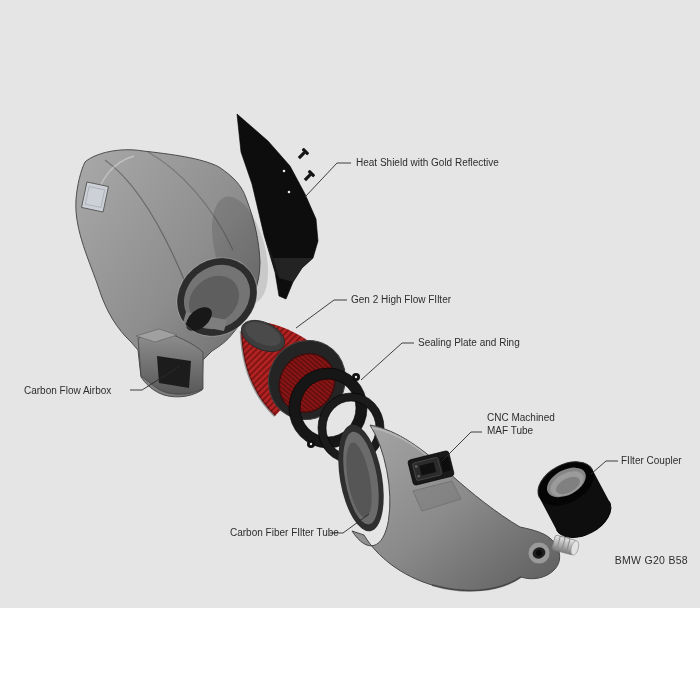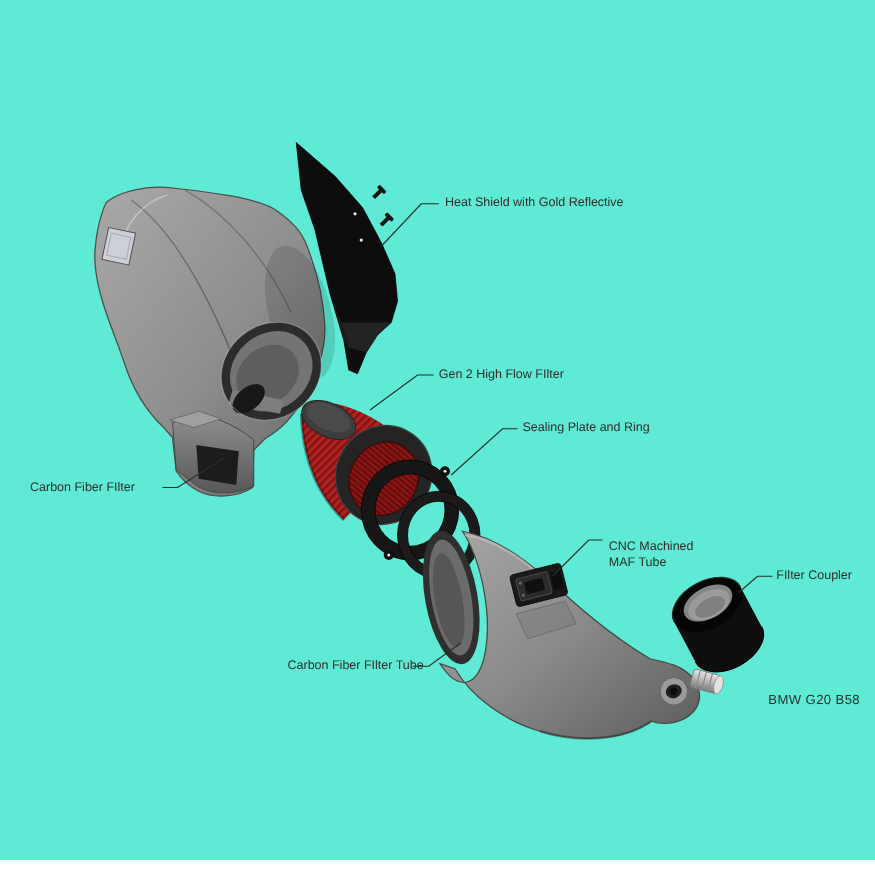--- a/index.html
+++ b/index.html
@@ -1,16 +1,16 @@
 <!DOCTYPE html>
 <html><head>
 <meta charset="utf-8">
 <style>
   html,body{margin:0;padding:0;background:#fff;}
-  .canvas{position:relative;width:700px;height:688px;background:#5eead4;overflow:hidden;
+  .canvas{position:relative;width:700px;height:608px;background:#e5e5e5;overflow:hidden;
           font-family:"Liberation Sans",sans-serif;}
   .art{position:absolute;left:0;top:0;}
   .label{position:absolute;font-size:10px;line-height:12.5px;color:#2d2d2d;white-space:nowrap;}
   .vehicle{position:absolute;right:12px;top:554px;font-size:10.5px;color:#2e2e2e;letter-spacing:.3px;padding-left:28px;}
   .brand{position:absolute;right:8px;top:568px;font-size:16px;letter-spacing:6.5px;
          color:#3a3a3a;font-weight:normal;white-space:nowrap;}
   .brand .v{color:#c2242e;font-weight:bold;}
 </style>
 </head>
 <body>
@@ -199,27 +199,27 @@
       <path d="M 369,514 L 343,533 L 330,533"></path>
     </g>
   </svg>
 
   <div class="label" style="left:356px;top:157px">Heat Shield with Gold Reflective</div>
 
   <div class="label" style="left:351px;top:294px">Gen 2 High Flow FIlter</div>
 
   <div class="label" style="left:418px;top:337px">Sealing Plate and Ring</div>
 
-  <div class="label" style="left:487px;top:432px">
+  <div class="label" style="left:487px;top:412px">
     <div>CNC Machined</div>
     <div>MAF Tube</div>
   </div>
 
   <div class="label" style="left:621px;top:455px">FIlter Coupler</div>
 
-  <div class="label" style="left:24px;top:385px">Carbon Fiber FIlter</div>
+  <div class="label" style="left:24px;top:385px">Carbon Flow Airbox</div>
 
   <div class="label" style="left:230px;top:527px">Carbon Fiber FIlter Tube</div>
 
   <div class="vehicle">BMW G20 B58</div>
 
 
 </div>
 
 </body></html>

